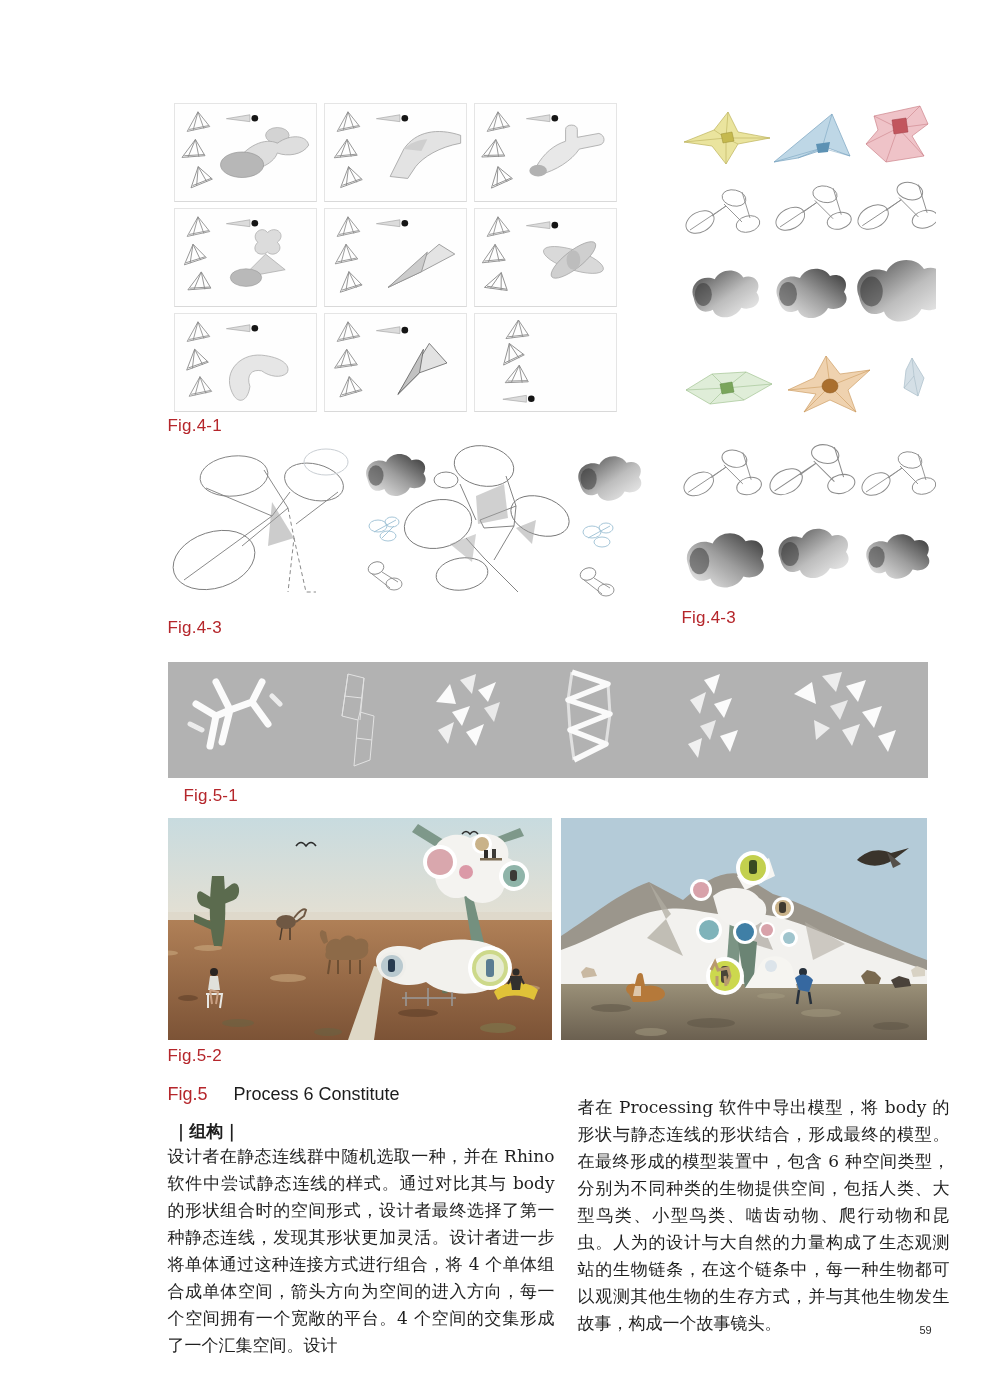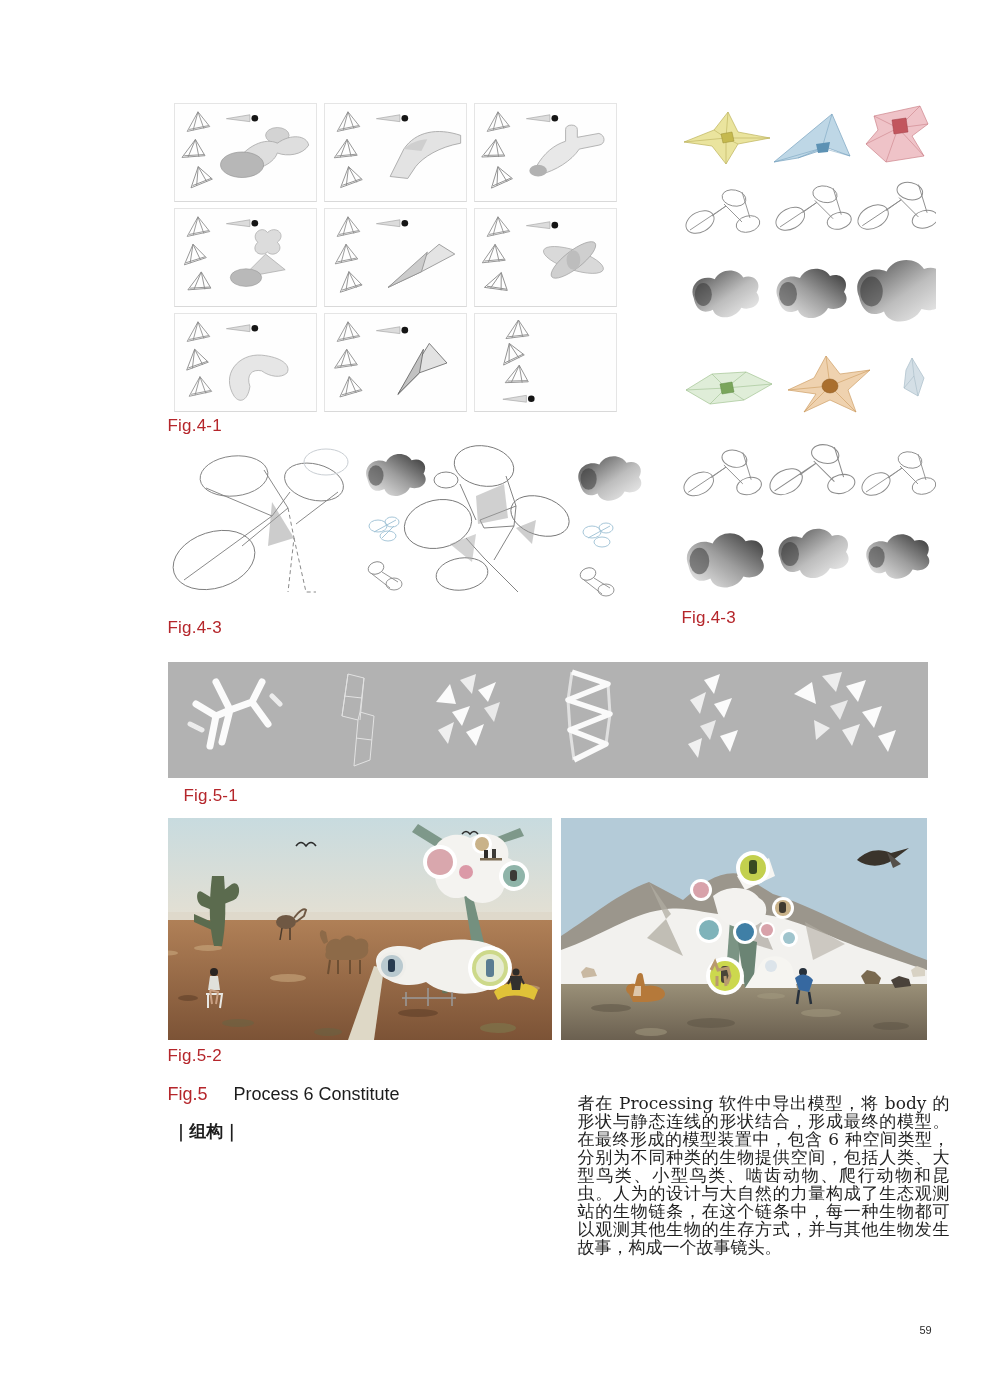--- a/index.html
+++ b/index.html
@@ -9,21 +9,21 @@
   .abs { position:absolute; }
   .cap { position:absolute; color:#b5262b; font-size:17px; font-weight:500; letter-spacing:.2px; }
   .fig41-grid { position:absolute; left:128px; top:103px; display:grid;
                 grid-template-columns:repeat(3,143px); grid-auto-rows:99px; gap:6px 7px; }
   .p41 { border:1px solid #e5e5e5; border-bottom-color:#d9d9d9; background:#fefefe; }
   .p41 svg { display:block; width:100%; height:100%; }
   .fig5-title { position:absolute; left:122px; top:1084px; font-size:18px; font-weight:500; color:#1c1c1c; }
   .fig5-title .red { color:#b5262b; margin-right:26px; }
   .sec-head { position:absolute; left:127px; top:1120px; font-size:17px; font-weight:bold; color:#1d1d1d;
               font-family:"DejaVu Serif", serif;text-align:right; }
-  .para { position:absolute; font-size:17px; line-height:18px; color:#1f1f1f; text-align:justify;
+  .para { position:absolute; font-size:17px; line-height:27px; color:#1f1f1f; text-align:justify;
           font-family:"DejaVu Serif", serif; }
   .para-left  { left:122px; top:1143px; width:387px; }
   .para-right { left:532px; top:1094px; width:372px; }
   .pageno { position:absolute; left:874px; top:1324px; font-size:11px; color:#2a2a2a; }
   .banner { position:absolute; left:122px; top:662px; width:760px; height:116px; background:#b2b2b2; }
   .photo { position:absolute; top:818px; height:222px; overflow:hidden; }
   .photo svg { display:block; }
 </style>
 </head>
 <body>
@@ -466,16 +466,17 @@
         <path d="M30 4 L44 16 L36 20 Z" fill="#55504a"></path>
       </g>
     </svg>
   </div>
   <div class="cap" style="left:122px; top:1046px;text-align:center;">Fig.5-2</div>
 
   <div class="fig5-title">
     <span class="red">Fig.5</span><span>Process 6 Constitute</span>
   </div>
   <div class="sec-head">｜组构｜</div>
+  <p class="para para-left">设计者在静态连线群中随机选取一种，并在 Rhino 软件中尝试静态连线的样式。通过对比其与 body 的形状组合时的空间形式，设计者最终选择了第一种静态连线，发现其形状更加灵活。设计者进一步将单体通过这种连接方式进行组合，将 4 个单体组合成单体空间，箭头方向为空间的进入方向，每一个空间拥有一个宽敞的平台。4 个空间的交集形成了一个汇集空间。设计</p>
   <p class="para para-right">者在 Processing 软件中导出模型，将 body 的形状与静态连线的形状结合，形成最终的模型。在最终形成的模型装置中，包含 6 种空间类型，分别为不同种类的生物提供空间，包括人类、大型鸟类、小型鸟类、啮齿动物、爬行动物和昆虫。人为的设计与大自然的力量构成了生态观测站的生物链条，在这个链条中，每一种生物都可以观测其他生物的生存方式，并与其他生物发生故事，构成一个故事镜头。</p>
   <div class="pageno">59</div>
 
 </div>
 
 </body></html>

